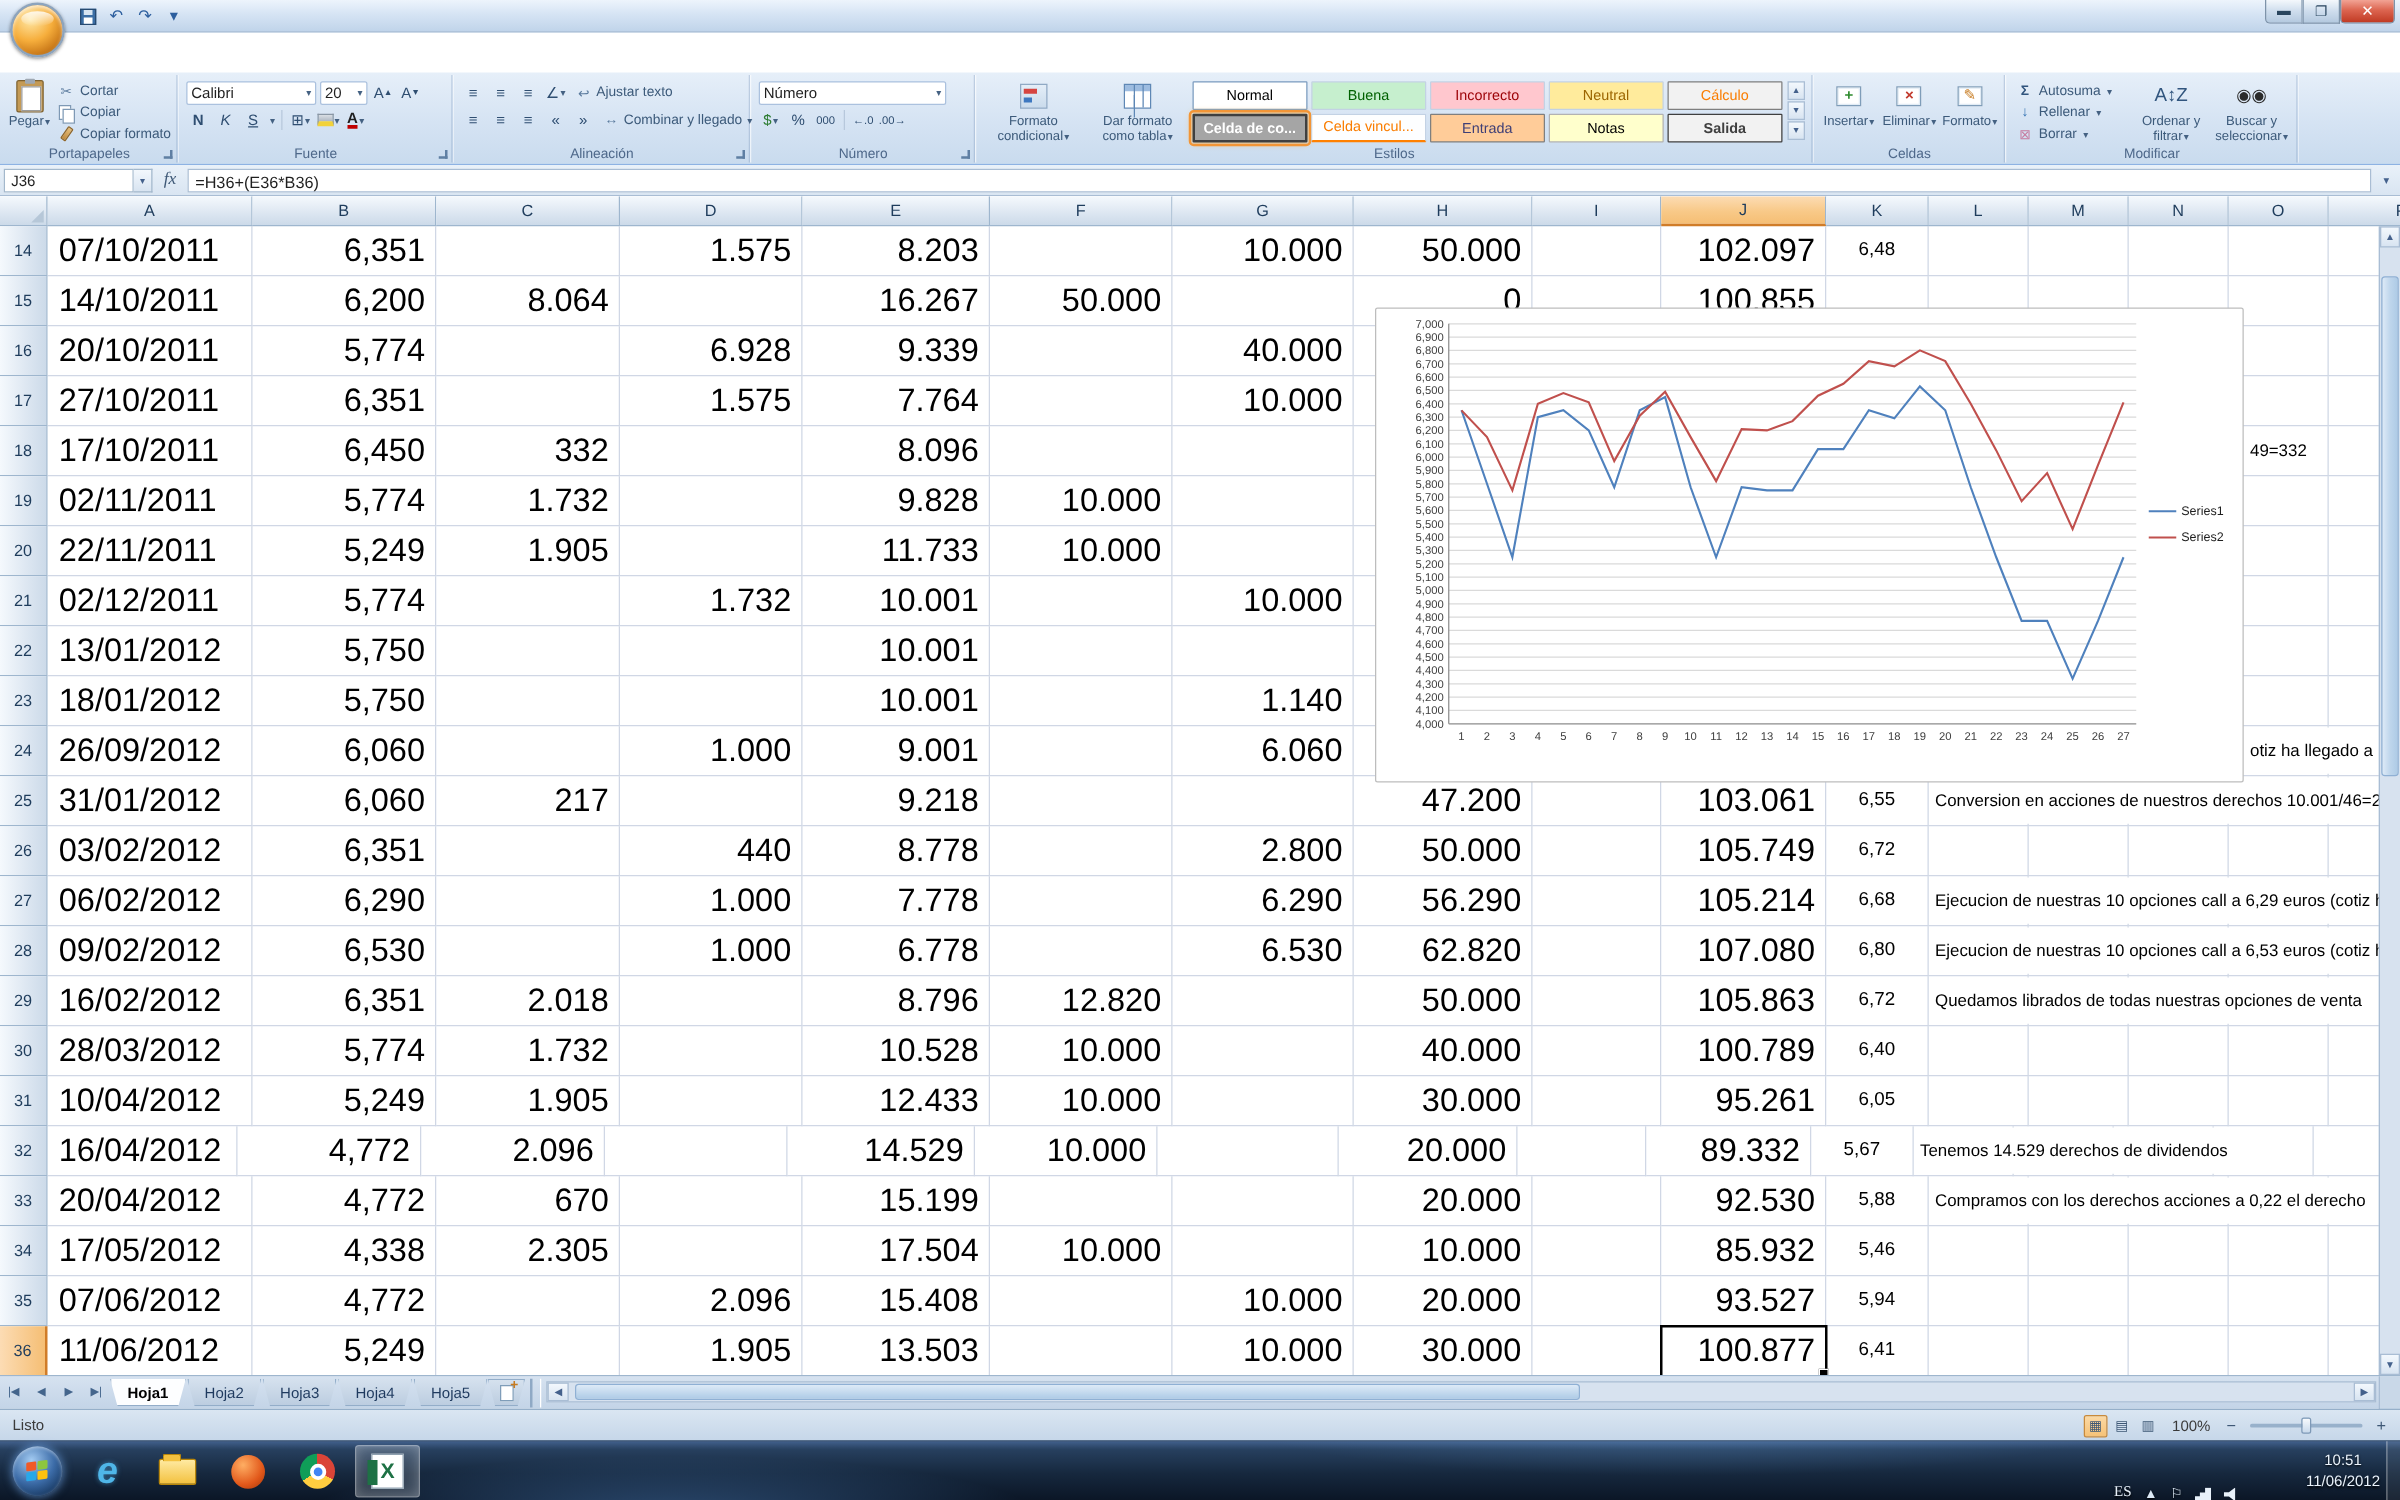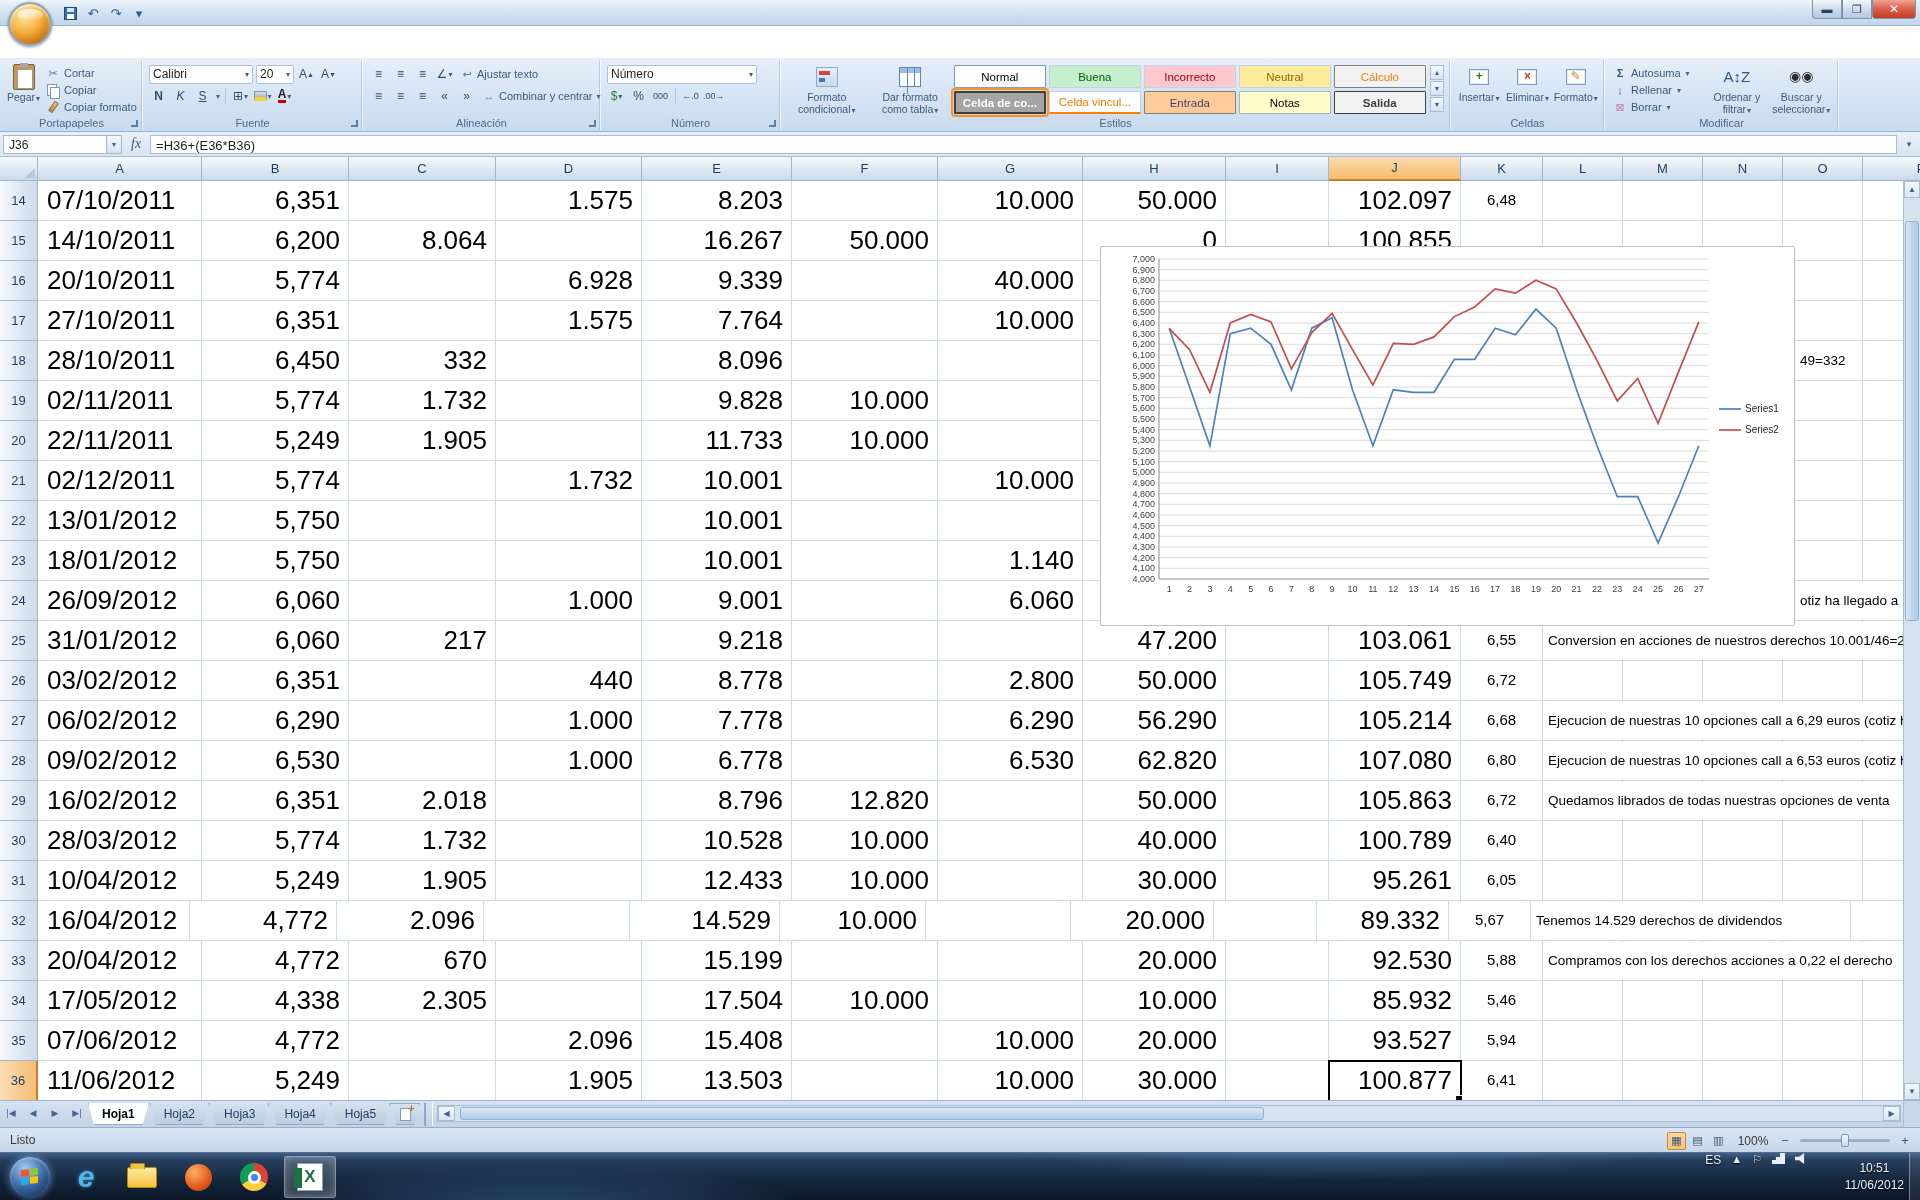--- a/index.html
+++ b/index.html
@@ -210,21 +210,21 @@
   .ti-windows-explorer-icon::before{content:'';position:absolute;top:-5px;left:2px;width:13px;height:5px;background:#F3C13F;
     border:1px solid #B8860B;border-bottom:none;border-radius:2px 2px 0 0;}
   .ti-orange-app-icon{width:27px;height:27px;border-radius:50%;background:radial-gradient(circle at 35% 30%,#FFAE63,#E2591B 60%,#A33408);}
   .ti-chrome-icon{width:28px;height:28px;border-radius:50%;position:relative;
     background:conic-gradient(#DB4437 0 33%,#FFCD40 33% 66%,#0F9D58 66% 100%);}
   .ti-chrome-icon::after{content:'';position:absolute;left:8px;top:8px;width:7px;height:7px;background:#4285F4;
     border:3px solid #fff;border-radius:50%;}
   .ti-excel-icon{width:26px;height:28px;background:#fff;border:1px solid #8FA1B0;position:relative;
     display:flex;align-items:center;justify-content:center;font-size:17px;font-weight:bold;color:#1E7145;}
   .ti-excel-icon::before{content:'';position:absolute;left:-4px;top:4px;width:8px;height:20px;background:#1E7145;}
-  .tray{position:absolute;right:112px;top:0;height:48px;display:flex;align-items:flex-start;gap:10px;color:#DCE9F6;}
+  .tray{position:absolute;right:128px;top:0;height:48px;display:flex;align-items:flex-end;gap:10px;color:#DCE9F6;font-family:Liberation Serif, serif;}
   .trayglyph{font-size:11px;text-shadow:0 1px 2px #000;}
   .lang{font-size:12px;color:#E8F1FA;text-shadow:0 1px 2px #000;}
   .netbars{width:13px;height:11px;background:#E8F1FA;clip-path:polygon(0 100%,0 63%,30% 63%,30% 36%,62% 36%,62% 0,100% 0,100% 100%);}
   .vol{width:13px;height:11px;background:#E8F1FA;clip-path:polygon(0 35%,32% 35%,70% 0,70% 100%,32% 65%,0 65%);}
   .clock{position:absolute;right:16px;top:7px;text-align:center;color:#EAF3FC;font-size:12px;line-height:17px;text-shadow:0 1px 2px #000;}
   .showdesk{position:absolute;right:0;top:0;width:11px;height:48px;border-left:1px solid rgba(255,255,255,.4);background:rgba(255,255,255,.07);}
 </style>
 </head>
 <body>
 
@@ -324,21 +324,21 @@
           </div>
       </div>
       <div class="frow">
         <div class="tbtn">≡</div>
         <div class="tbtn">≡</div>
         <div class="tbtn">≡</div>
         <div class="tbtn">«</div>
         <div class="tbtn">»</div>
         <div class="wbtnr">
             <span class="si">↔</span>
-            <span>Combinar y centrar</span>
+            <span>Combinar y llegado</span>
             <span class="dd">▾</span>
           </div>
       </div>
       <div class="glabel">Alineación</div>
       <div class="launcher"></div>
     </div>
 
     <div class="rgroup" style="width:178px">
       <div class="frow">
         <div class="combo w150">
@@ -558,21 +558,21 @@
           <div class="cell cJ" style="width: 132px;"></div>
           <div class="cell cK" style="width: 82px;"></div>
           <div class="cell cL" style="width: 80px;"></div>
           <div class="cell cM" style="width: 80px;"></div>
           <div class="cell cN" style="width: 80px;"></div>
           <div class="cell cO" style="width: 80px;"></div>
           <div class="cell cP" style="width: 117px;"></div>
         </div>
         <div class="grow">
           <div class="rowhdr">18</div>
-          <div class="cell cA" style="width: 164px;">28/10/2011</div>
+          <div class="cell cA" style="width: 164px;">17/10/2011</div>
           <div class="cell cB" style="width: 147px;">6,450</div>
           <div class="cell cC" style="width: 147px;">332</div>
           <div class="cell cD" style="width: 146px;"></div>
           <div class="cell cE" style="width: 150px;">8.096</div>
           <div class="cell cF" style="width: 146px;"></div>
           <div class="cell cG" style="width: 145px;"></div>
           <div class="cell cH" style="width: 143px;"></div>
           <div class="cell cI" style="width: 103px;"></div>
           <div class="cell cJ" style="width: 132px;"></div>
           <div class="cell cK" style="width: 82px;"></div>

